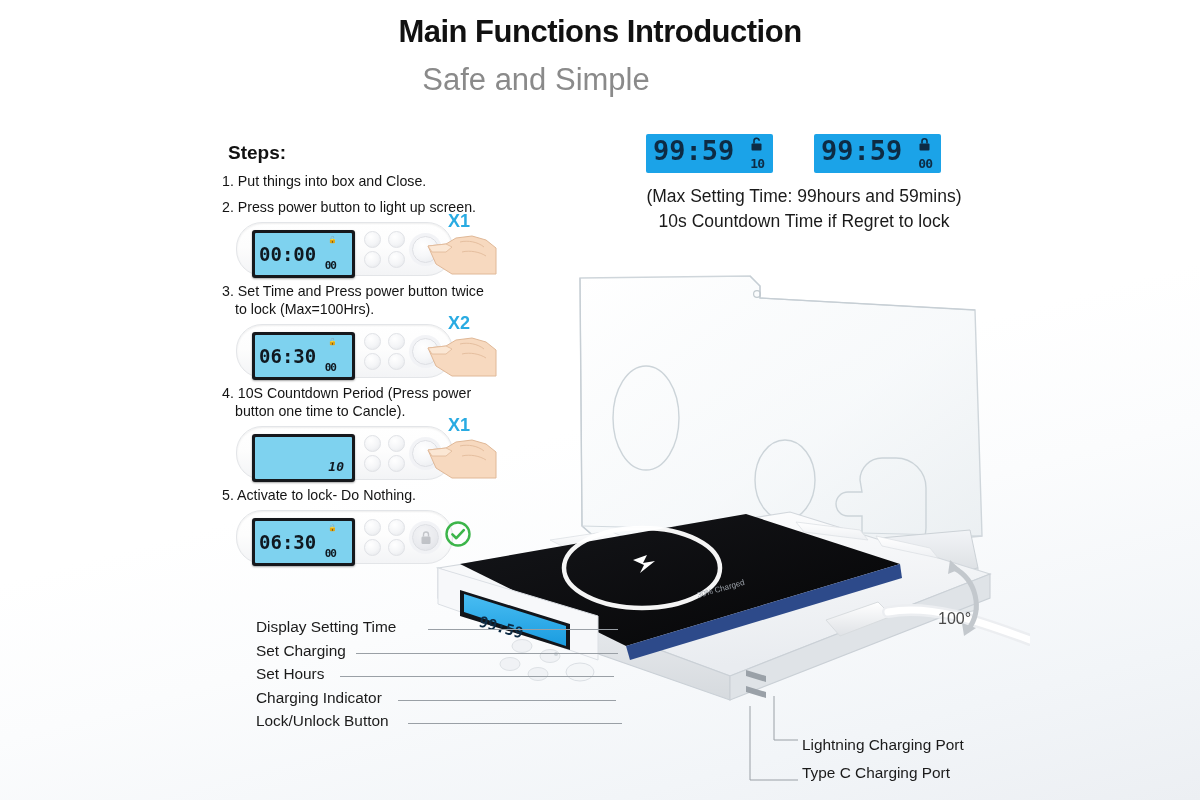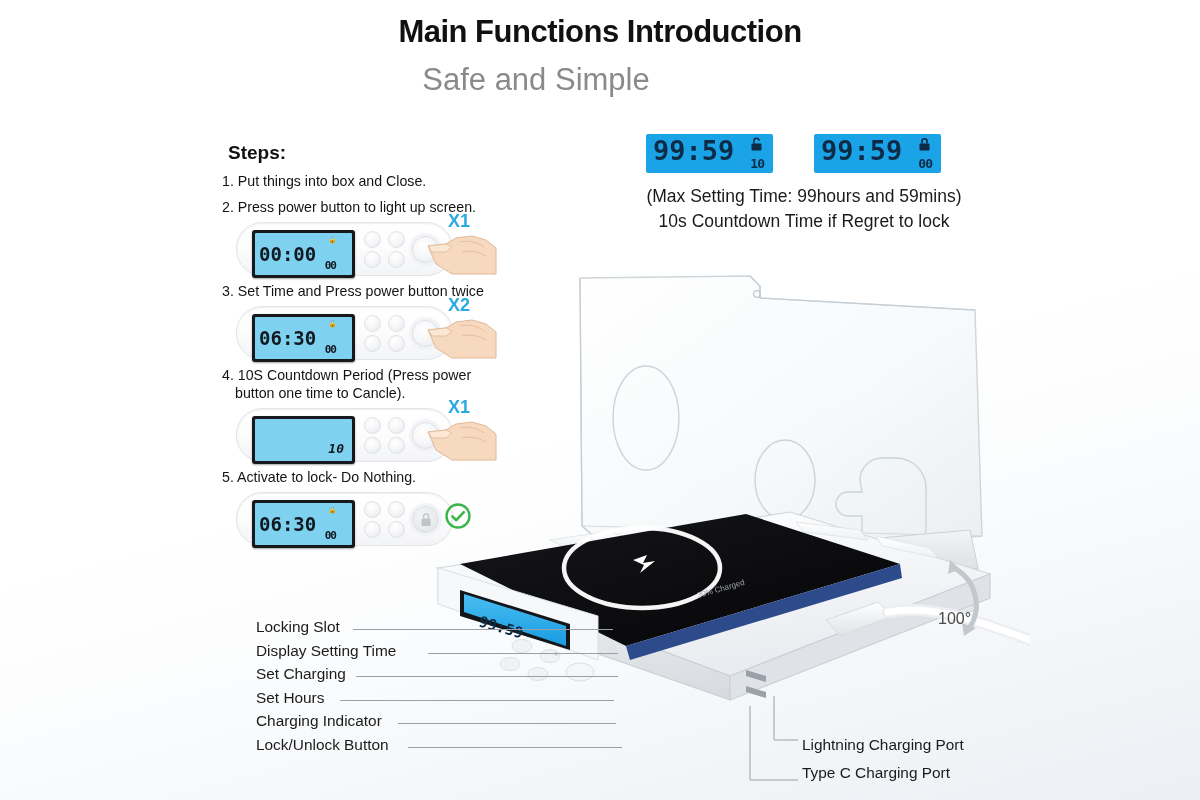--- a/index.html
+++ b/index.html
@@ -168,20 +168,21 @@
         <path d="M2 16 L20 14 L26 17 L20 22 L6 22 Z" fill="#fbe7d4" stroke="#e0b897" stroke-width="0.8"></path>
         <path d="M34 12 C42 10 52 12 58 17" fill="none" stroke="#e0b897" stroke-width="0.8"></path>
         <path d="M36 22 C44 20 54 22 60 26" fill="none" stroke="#e0b897" stroke-width="0.8"></path>
       </svg>
       <div class="xbadge" style="color: rgb(41, 171, 226);">X1</div>
     </div>
 
     <div class="step-txt">
       <span>3.</span>
       <span>Set Time and Press power button twice</span>
+      <span class="ind">to lock (Max=100Hrs).</span>
     </div>
 
     <div class="panel">
       <div class="pill"></div>
       <div class="lcd">
         <div class="lcd-in">
           <span class="seg">06:30</span>
           <span class="seg tiny-top">🔓</span>
           <span class="seg small">00</span>
         </div>
@@ -395,24 +396,20 @@
       <path d="M524 300 a42 42 0 0 1 14 62" fill="none" stroke="#c3c8cd" stroke-width="5" stroke-linecap="round"></path>
       <path d="M520 292 l10 9 l-12 5 Z" fill="#c3c8cd"></path>
       <path d="M546 360 l-12 8 l-2 -13 Z" fill="#c3c8cd"></path>
     </g>
   </svg>
 
   <div class="angle">100°</div>
 
   <div class="lbl-left">
     <div class="row">
-      <span class="txt">Locking Slot</span>
-      <span class="line" style="left:97px;width:260px;"></span>
-    </div>
-    <div class="row">
       <span class="txt">Display Setting Time</span>
       <span class="line" style="left:172px;width:190px;"></span>
     </div>
     <div class="row">
       <span class="txt">Set Charging</span>
       <span class="line" style="left:100px;width:262px;"></span>
     </div>
     <div class="row">
       <span class="txt">Set Hours</span>
       <span class="line" style="left:84px;width:274px;"></span>

